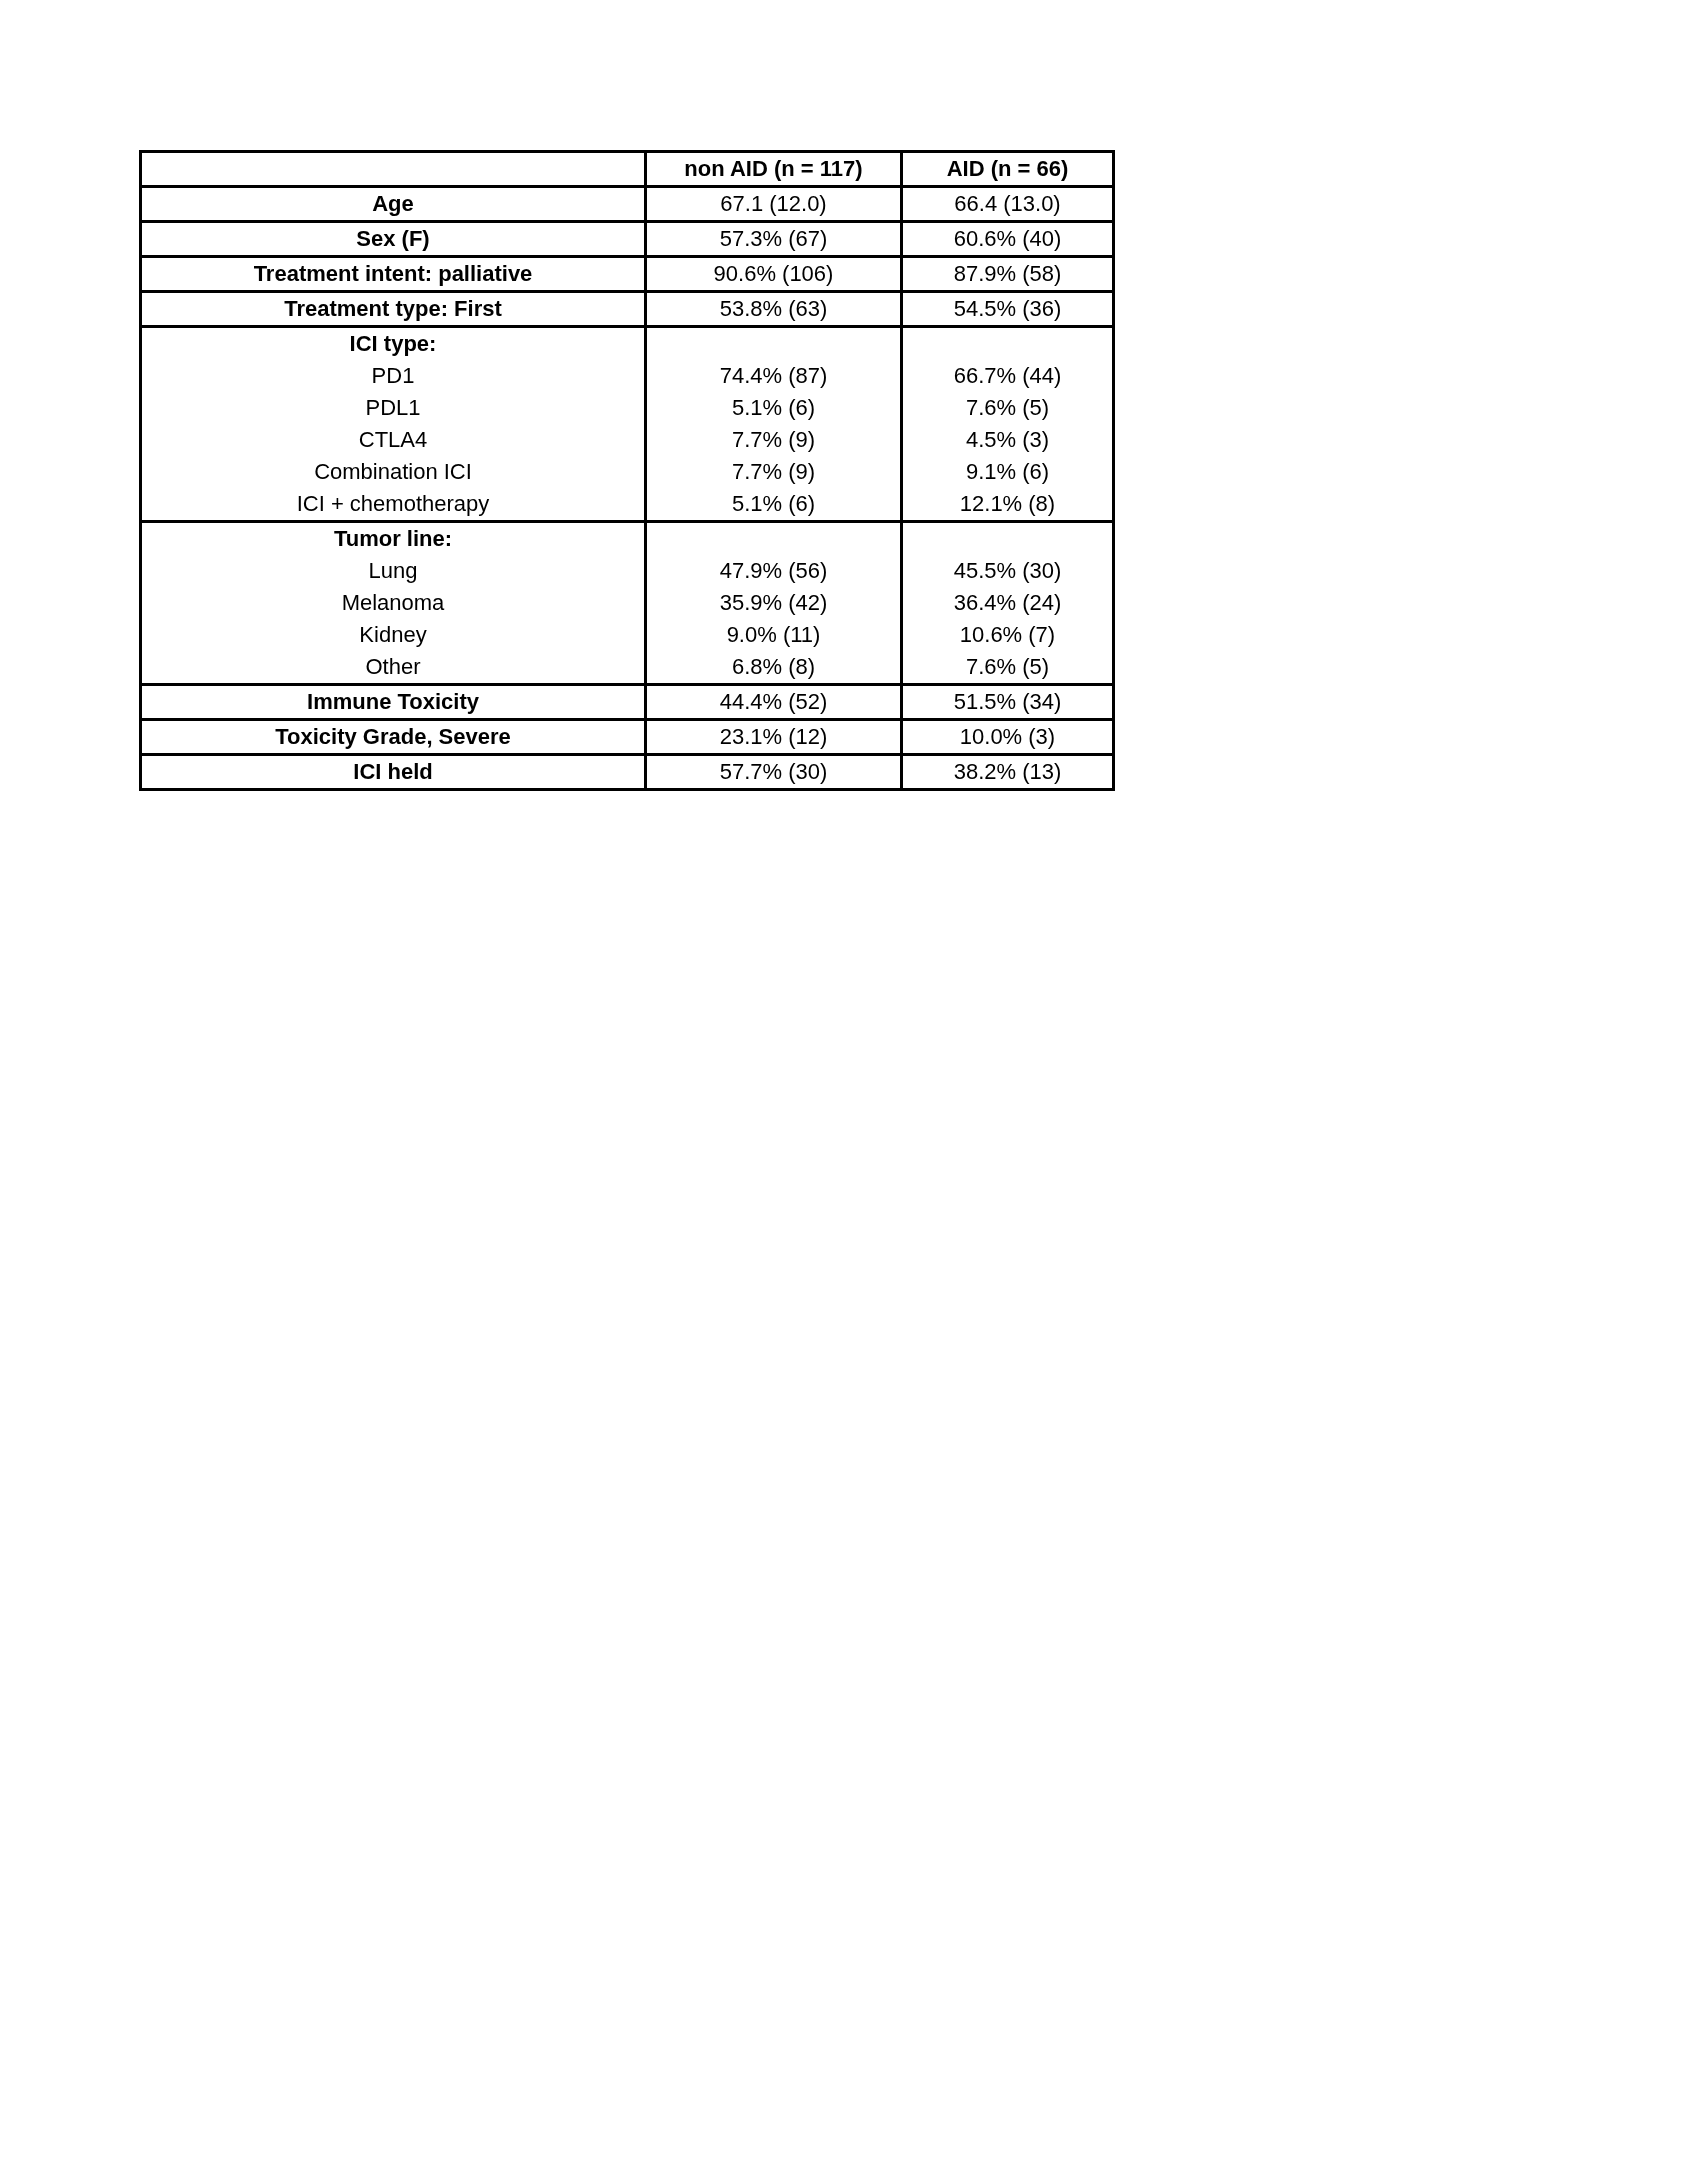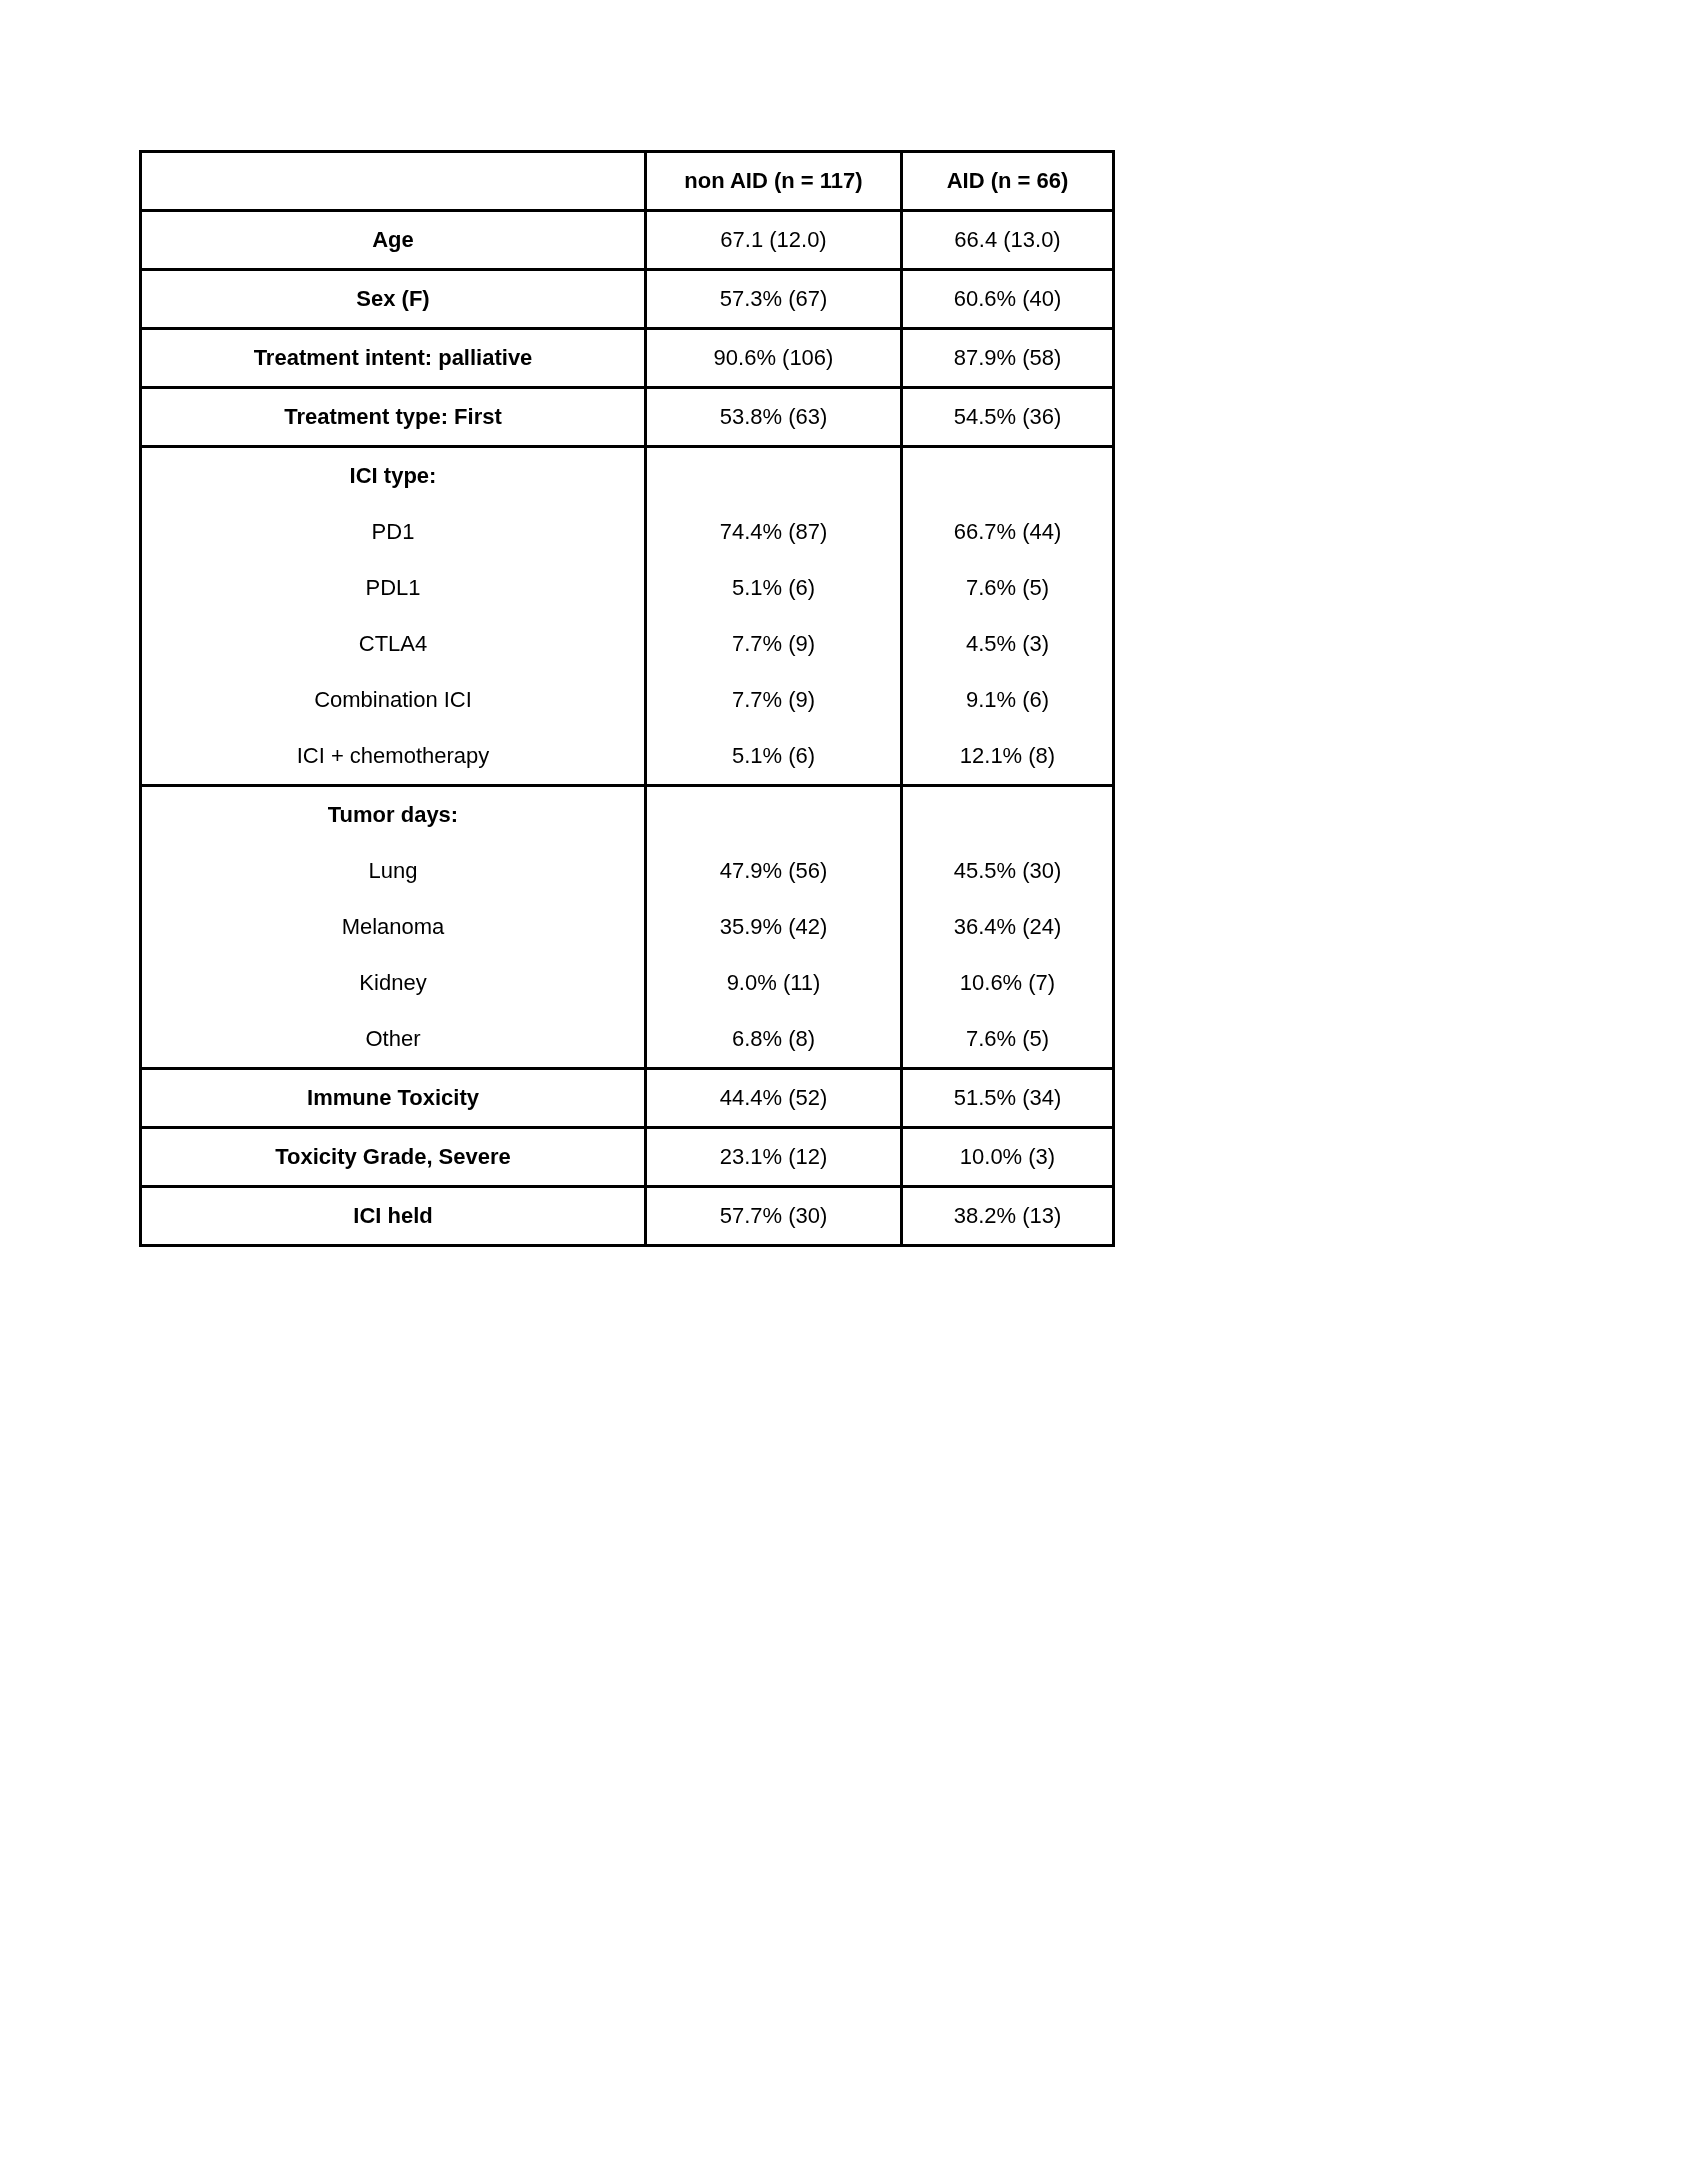--- a/index.html
+++ b/index.html
@@ -24,21 +24,21 @@
   }
   table.t td {
     border: 3.3px solid #000000;
     padding: 0;
     vertical-align: middle;
     text-align: center;
     font-size: 22px;
     line-height: 1;
   }
   .line {
-    height: 56px;
+    height: 32px;
     display: flex;
     align-items: center;
     justify-content: center;
     white-space: nowrap;
   }
   .b { font-weight: bold; }
   .i { }
 </style>
 </head>
 <body>
@@ -131,21 +131,21 @@
         <div class="line">66.7% (44)</div>
         <div class="line">7.6% (5)</div>
         <div class="line">4.5% (3)</div>
         <div class="line">9.1% (6)</div>
         <div class="line">12.1% (8)</div>
       </td>
     </tr>
 
     <tr>
       <td>
-        <div class="line b">Tumor days:</div>
+        <div class="line b">Tumor line:</div>
         <div class="line i">Lung</div>
         <div class="line i">Melanoma</div>
         <div class="line i">Kidney</div>
         <div class="line i">Other</div>
       </td>
       <td>
         <div class="line"></div>
         <div class="line">47.9% (56)</div>
         <div class="line">35.9% (42)</div>
         <div class="line">9.0% (11)</div>

